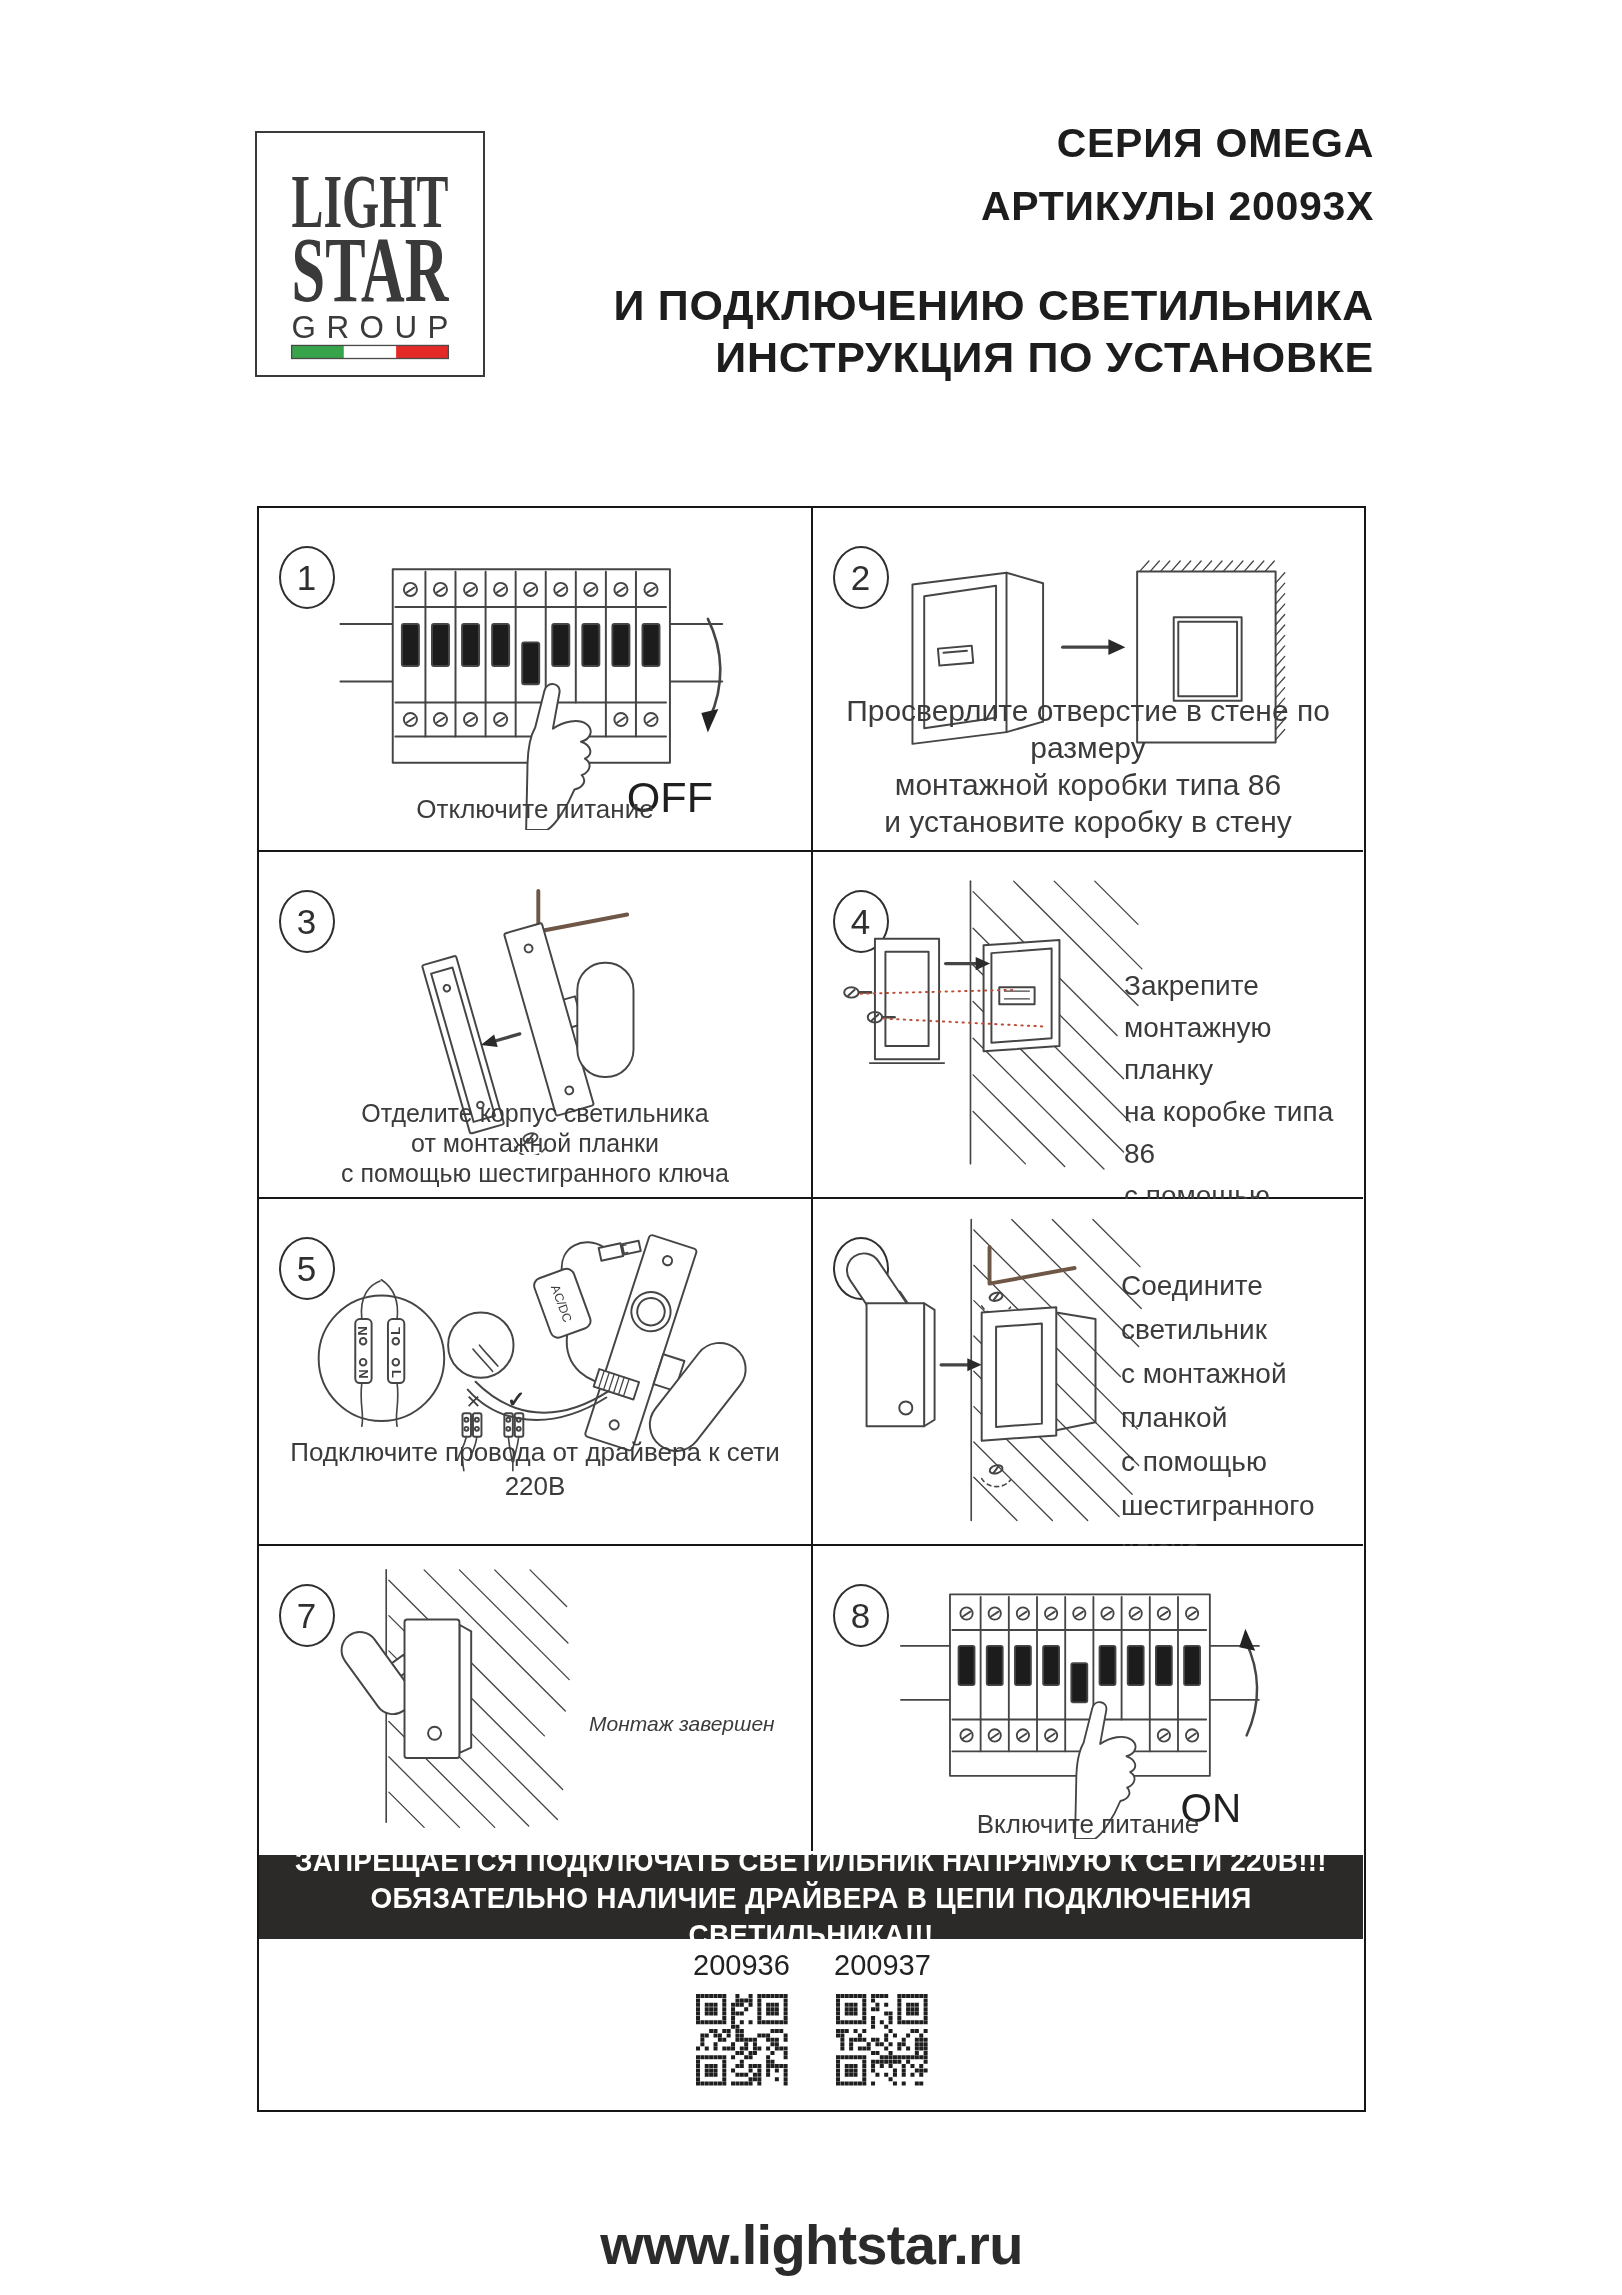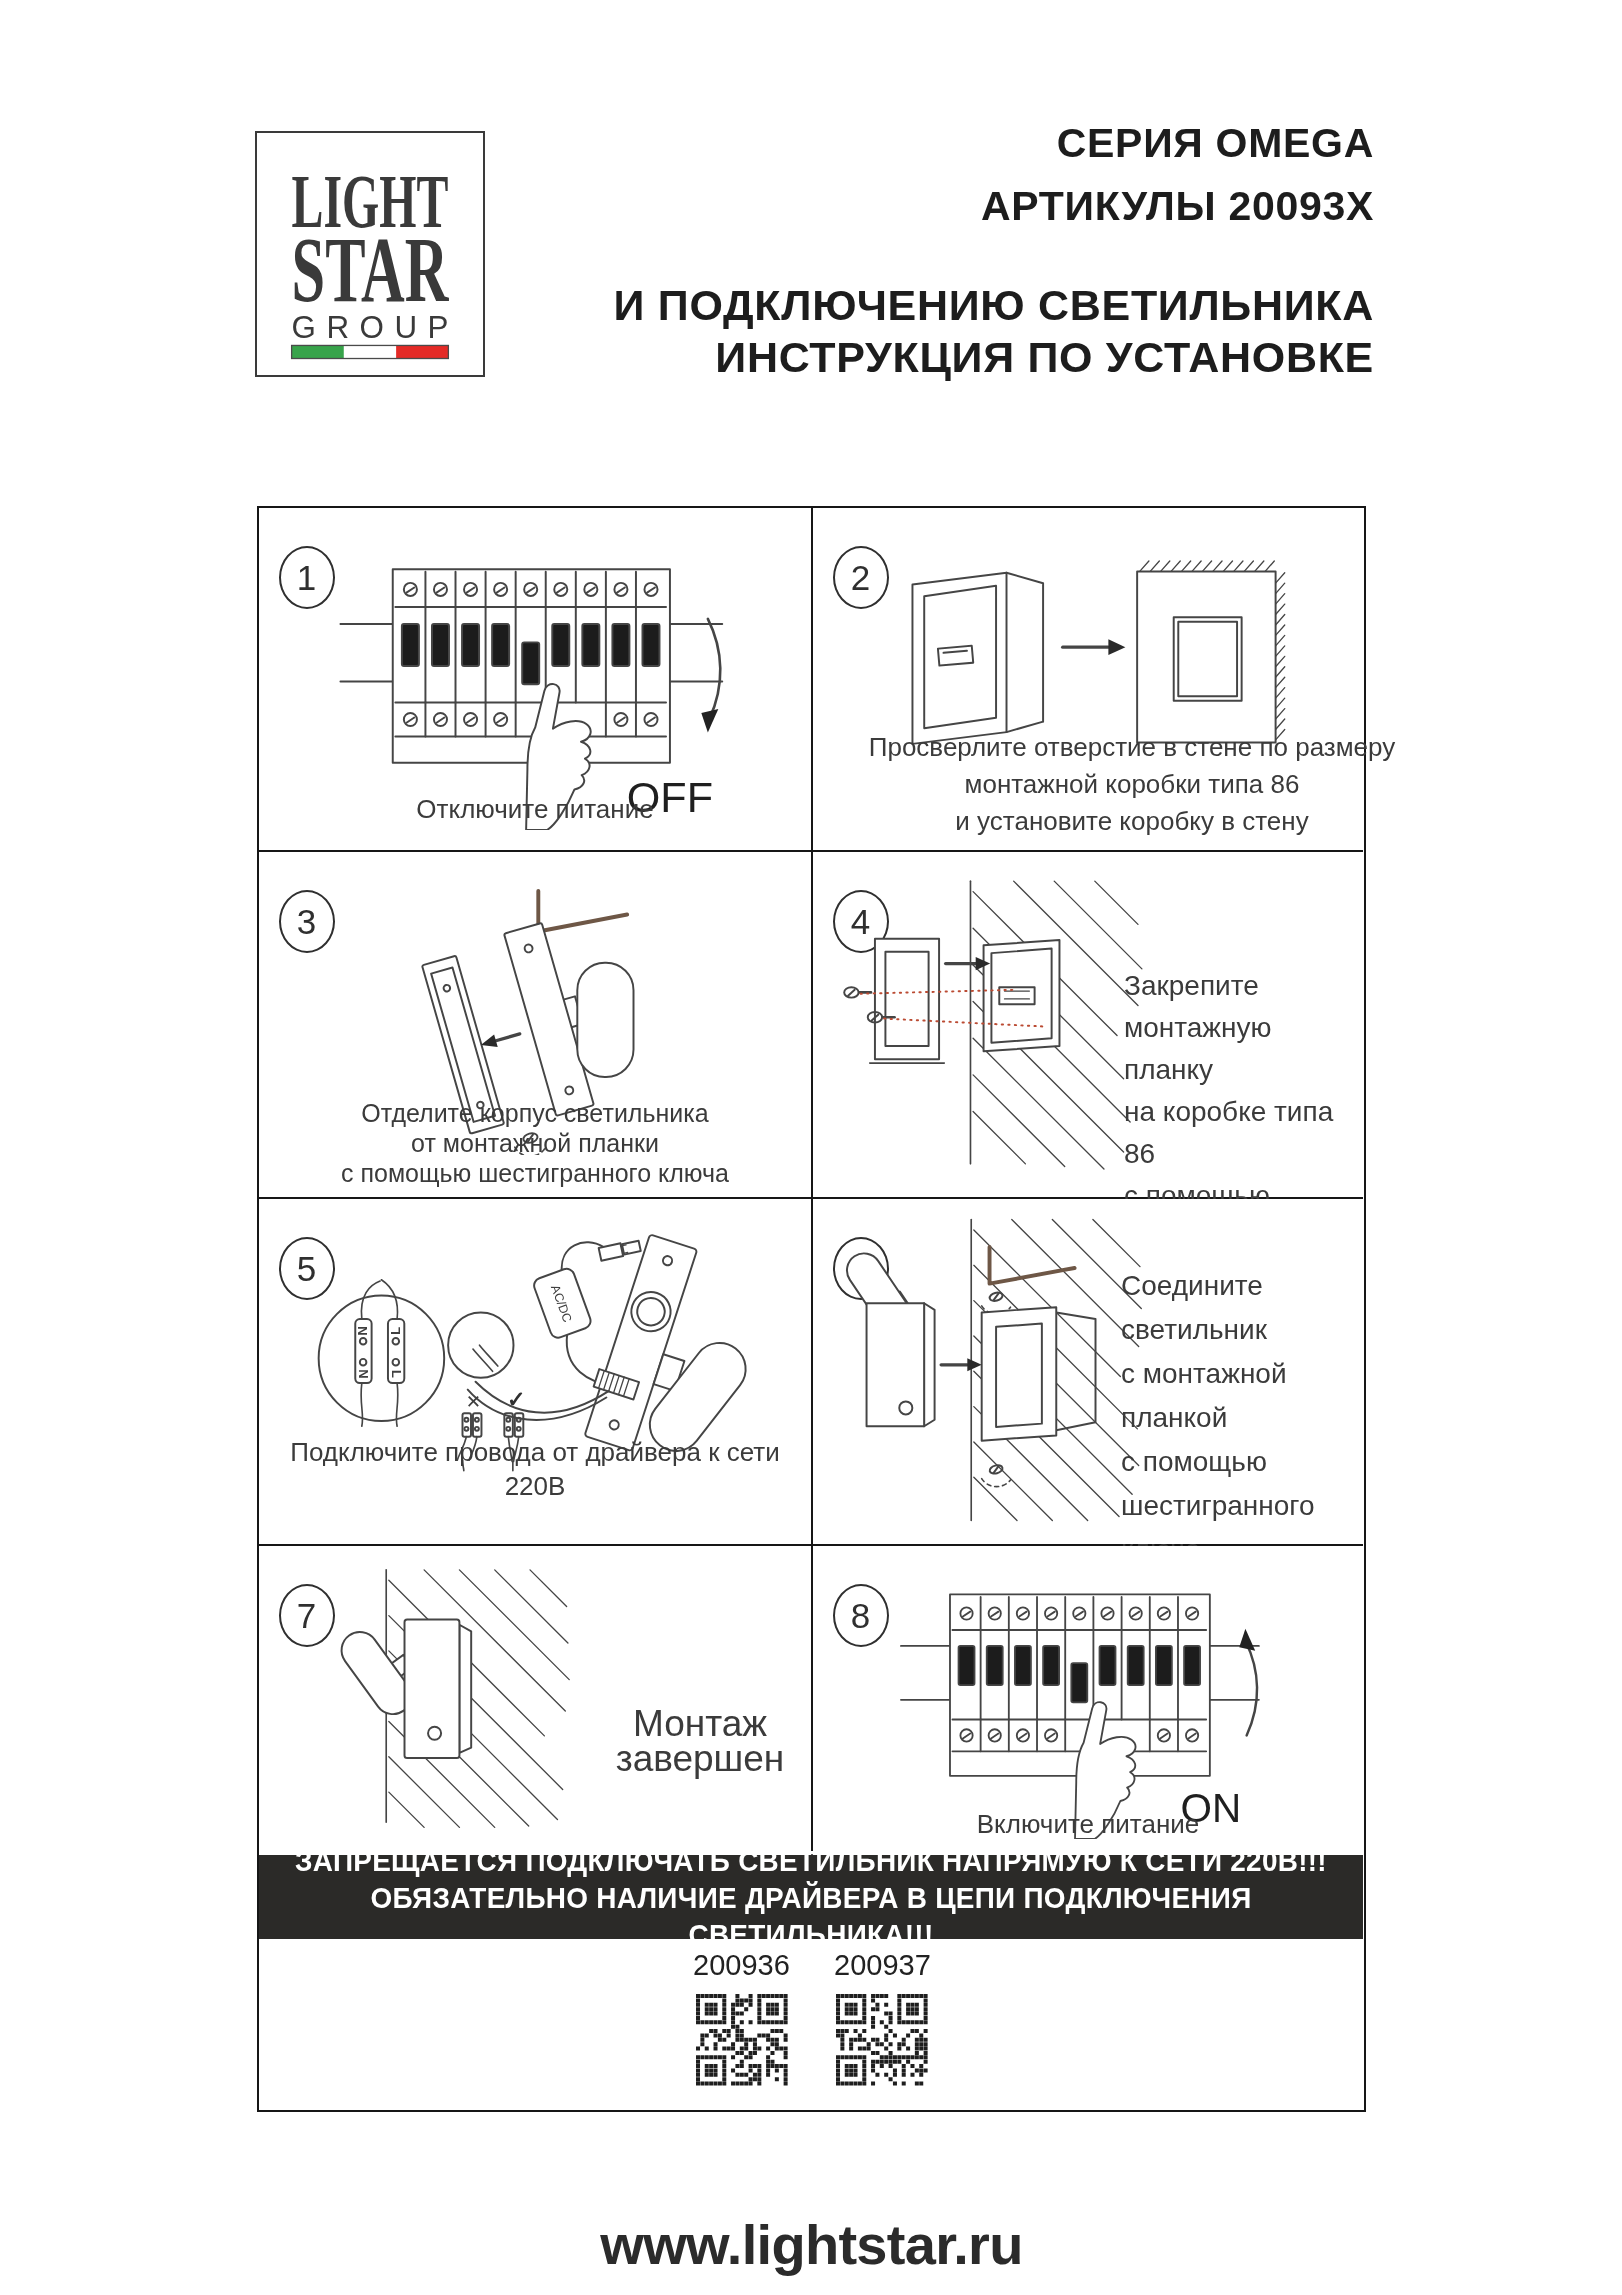--- a/index.html
+++ b/index.html
@@ -32,26 +32,26 @@
 
   .badge{position:absolute;left:19.6px;top:38px;width:56px;height:63px;border:2.6px solid #2f2f2f;
          border-radius:50%;box-sizing:border-box;display:flex;align-items:center;justify-content:center;
          font-size:35px;color:#2f2f2f;}
 
   .panel svg.ill{position:absolute;}
 
   .cap{position:absolute;color:#3b3b3b;}
   .cap-c{left:0;width:100%;text-align:center;}
   .c1{bottom:23.6px;font-size:26px;line-height:34px;}
-  .c2{bottom:10.5px;font-size:26px;line-height:37px;padding-left:44px;}
+  .c2{bottom:10.5px;font-size:30px;line-height:37px;}
   .c3{bottom:9.2px;font-size:25px;line-height:30px;}
   .c4{left:311px;top:113px;font-size:28px;line-height:42px;text-align:left;}
   .c5{bottom:41px;font-size:26px;line-height:34px;text-align:center;}
   .c6{left:308px;top:65px;font-size:28px;line-height:44px;text-align:left;}
-  .c7{left:330px;top:160px;font-size:37px;line-height:35px;text-align:center;}
+  .c7{left:330px;top:160px;font-size:21px;line-height:35px;text-align:right;font-style:italic;}
   .c8{bottom:14.4px;font-size:26px;line-height:34px;margin-top:23px;}
 
   
   .banner{position:absolute;left:0;top:1347px;width:1104px;height:84px;background:#2b2a28;
           display:flex;align-items:center;justify-content:center;}
   .banner-inner{transform:scaleX(0.95);transform-origin:center;text-align:center;
           color:#ffffff;font-weight:700;font-size:29.4px;line-height:37px;letter-spacing:0.3px;}
 
   
   .qr-section{position:absolute;left:0;top:1430px;width:1104px;height:170px;}

